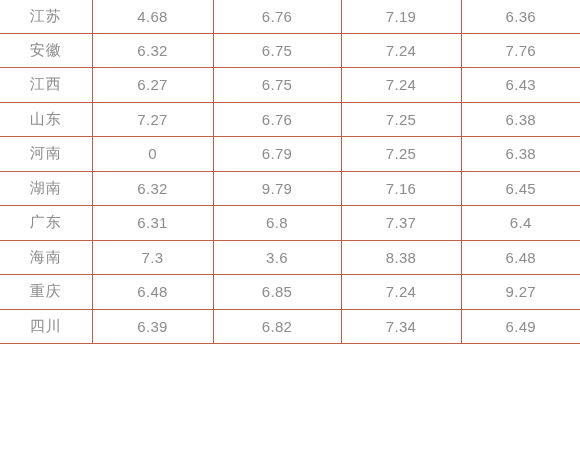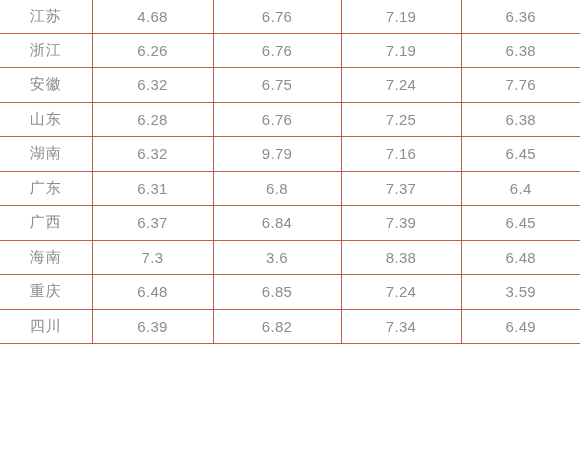--- a/index.html
+++ b/index.html
@@ -69,74 +69,74 @@
   </colgroup>
   <tbody>
       <tr>
         <td class="region">江苏</td>
         <td>4.68</td>
         <td>6.76</td>
         <td>7.19</td>
         <td>6.36</td>
       </tr>
       <tr>
-        <td class="region">浙江</td>
-        <td>6.26</td>
-        <td>6.76</td>
-        <td>7.19</td>
-        <td>6.38</td>
-      </tr>
-      <tr>
         <td class="region">安徽</td>
         <td>6.32</td>
         <td>6.75</td>
         <td>7.24</td>
         <td>7.76</td>
       </tr>
       <tr>
+        <td class="region">江西</td>
+        <td>6.27</td>
+        <td>6.75</td>
+        <td>7.24</td>
+        <td>6.43</td>
+      </tr>
+      <tr>
         <td class="region">山东</td>
-        <td>6.28</td>
+        <td>7.27</td>
         <td>6.76</td>
+        <td>7.25</td>
+        <td>6.38</td>
+      </tr>
+      <tr>
+        <td class="region">河南</td>
+        <td>0</td>
+        <td>6.79</td>
         <td>7.25</td>
         <td>6.38</td>
       </tr>
       <tr>
         <td class="region">湖南</td>
         <td>6.32</td>
         <td>9.79</td>
         <td>7.16</td>
         <td>6.45</td>
       </tr>
       <tr>
         <td class="region">广东</td>
         <td>6.31</td>
         <td>6.8</td>
         <td>7.37</td>
         <td>6.4</td>
       </tr>
       <tr>
-        <td class="region">广西</td>
-        <td>6.37</td>
-        <td>6.84</td>
-        <td>7.39</td>
-        <td>6.45</td>
-      </tr>
-      <tr>
         <td class="region">海南</td>
         <td>7.3</td>
         <td>3.6</td>
         <td>8.38</td>
         <td>6.48</td>
       </tr>
       <tr>
         <td class="region">重庆</td>
         <td>6.48</td>
         <td>6.85</td>
         <td>7.24</td>
-        <td>3.59</td>
+        <td>9.27</td>
       </tr>
       <tr>
         <td class="region">四川</td>
         <td>6.39</td>
         <td>6.82</td>
         <td>7.34</td>
         <td>6.49</td>
       </tr>
     </tbody>
 </table>

